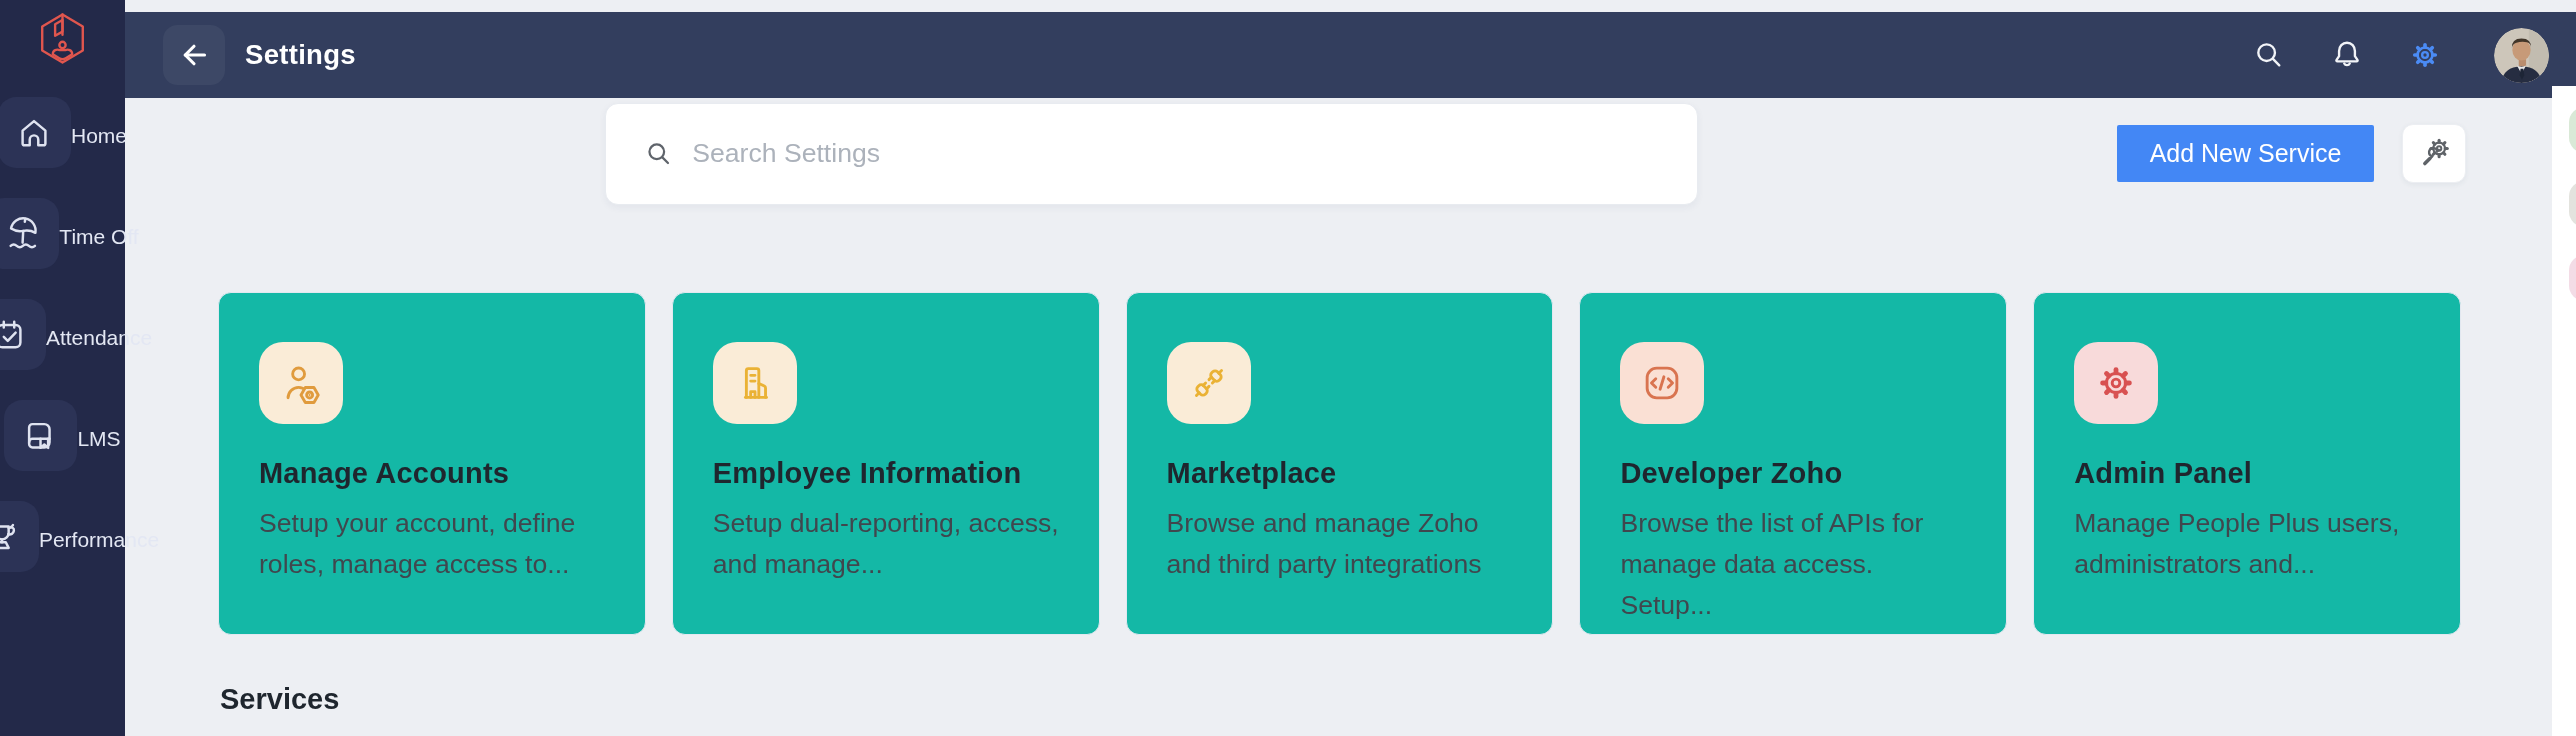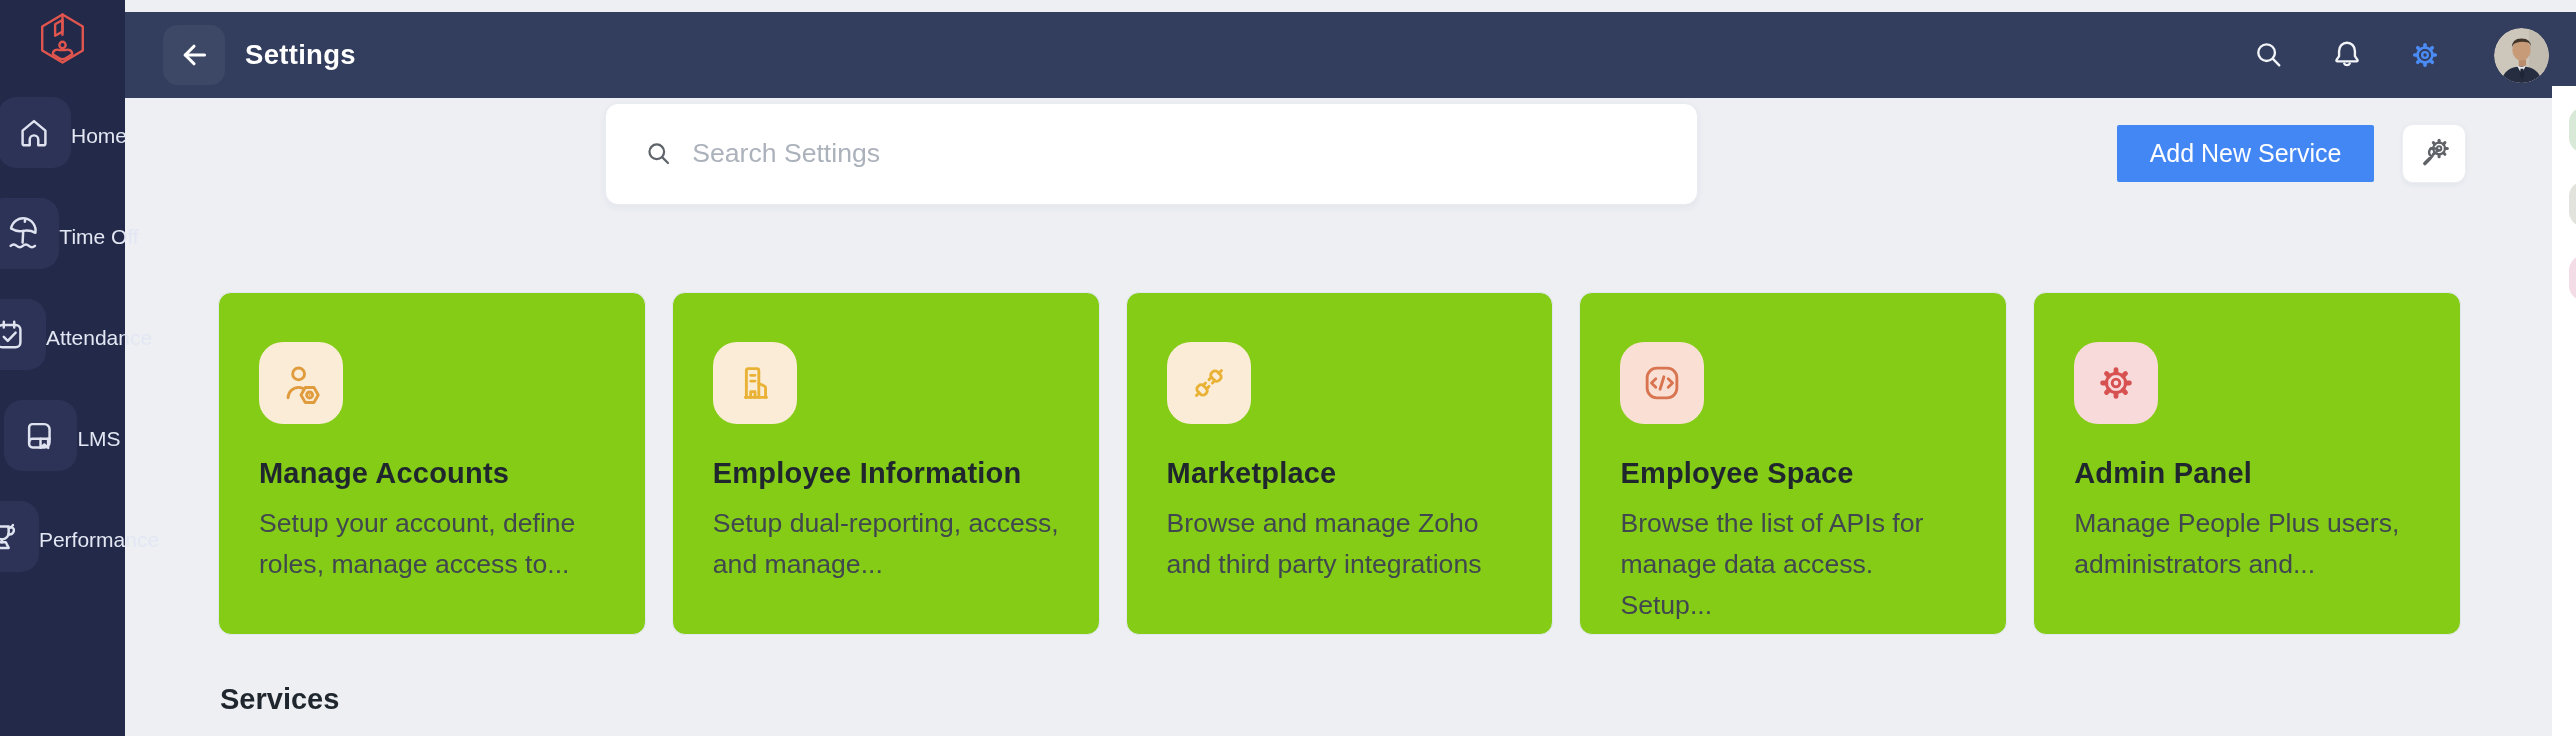--- a/index.html
+++ b/index.html
@@ -35,21 +35,21 @@
   .search-box input::placeholder { color:#acb2bb; }
   .add-btn { position:absolute; left:1992px; top:39px; width:257px; height:57px; border:none; border-radius:2px;
     background:#4387f5; color:#ffffff; font-size:25px; font-weight:500; cursor:pointer;
     font-family:"Liberation Sans","DejaVu Sans",sans-serif; }
   .config-btn { position:absolute; left:2277px; top:38px; width:64px; height:59px; background:#ffffff;
     border:0.9px solid #eceef2; border-radius:11px; box-shadow:0 1.8px 5.5px rgba(40,60,90,0.06);
     display:flex; align-items:center; justify-content:center; cursor:pointer; }
 
   .cards { position:absolute; left:93px; top:206px; width:2243px;
     display:grid; grid-template-columns:repeat(5,1fr); gap:26px; }
-  .card { height:343px; background:#84cc16; border:1.4px solid #e2e8f0; border-radius:13px;
+  .card { height:343px; background:#14b8a6; border:1.4px solid #e2e8f0; border-radius:13px;
     padding:49px 35px 0 40px; cursor:pointer; }
   .card-icon { width:84px; height:82px; border-radius:24px; display:flex; align-items:center; justify-content:center; }
   .card-title { margin-top:33px; font-size:29px; font-weight:600; color:#1f262e; letter-spacing:0.2px; }
   .card-desc { margin-top:13px; font-size:26.6px; line-height:41px; color:#40474e; max-width:355px; }
 
   .section-title { position:absolute; left:95px; top:597px; font-size:29px; font-weight:600; color:#1f262e; }
 
   
   .right-dock { position:absolute; right:0; top:86px; width:24px; height:650px; background:#ffffff; z-index:2; }
   .dock-pill { position:absolute; left:16.5px; width:31px; height:46px; border-radius:23px; }
@@ -267,21 +267,21 @@
 
       <div class="card">
         <div class="card-icon" style="background:#fae0d4">
           <svg width="46" height="46" viewBox="0 0 48 48" fill="none" stroke="#d97450" stroke-width="3" stroke-linecap="round" stroke-linejoin="round">
             <rect x="8.5" y="8.5" width="31" height="31" rx="10"></rect>
             <path d="M17.5 19.5 L13 24 l4.5 4.5"></path>
             <path d="M30.5 19.5 L35 24 l-4.5 4.5"></path>
             <path d="M26 17.5 l-4 13"></path>
           </svg>
         </div>
-        <div class="card-title">Employee Space</div>
+        <div class="card-title">Developer Zoho</div>
         <div class="card-desc">Browse the list of APIs for manage data access. Setup...</div>
       </div>
 
       <div class="card">
         <div class="card-icon" style="background:#f8dada">
           <svg width="46" height="46" viewBox="0 0 48 48" fill="none" stroke="#d85151" stroke-linecap="round">
             <circle cx="24" cy="24" r="10" stroke-width="3.2"></circle>
             <circle cx="24" cy="24" r="4" stroke-width="3"></circle>
             <g stroke-width="5">
               <path d="M34.5 24 H38"></path>

